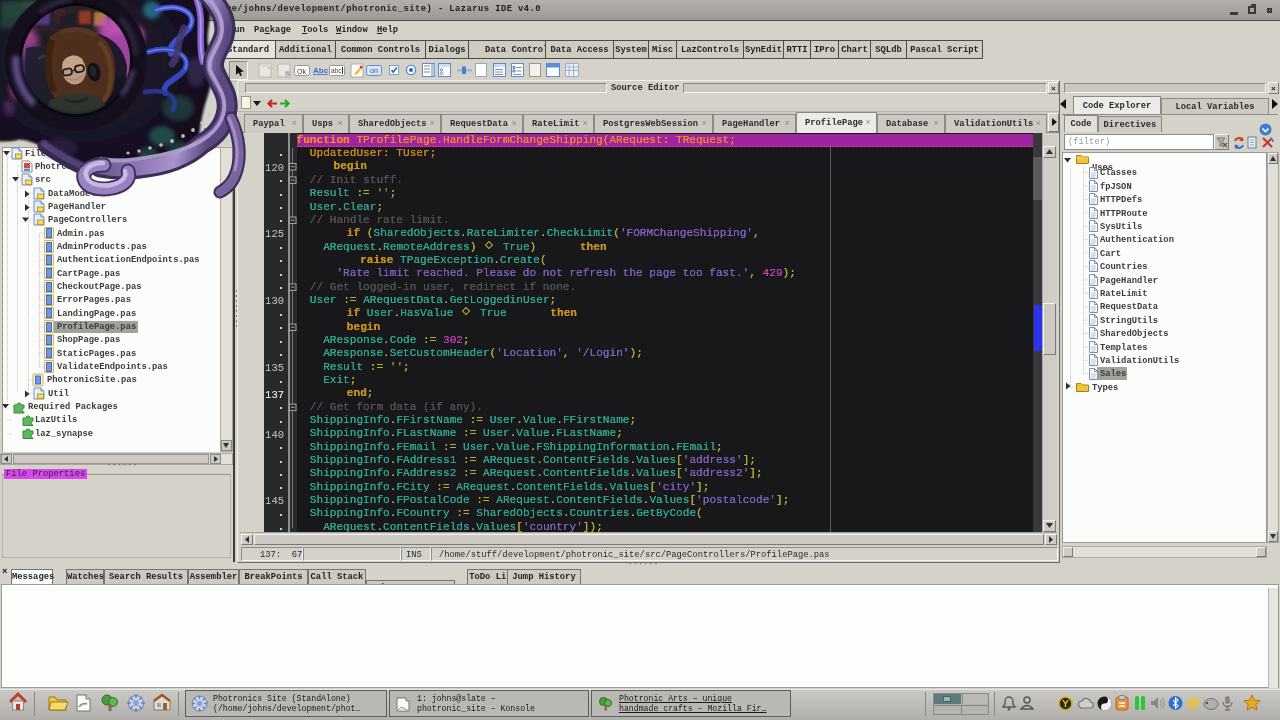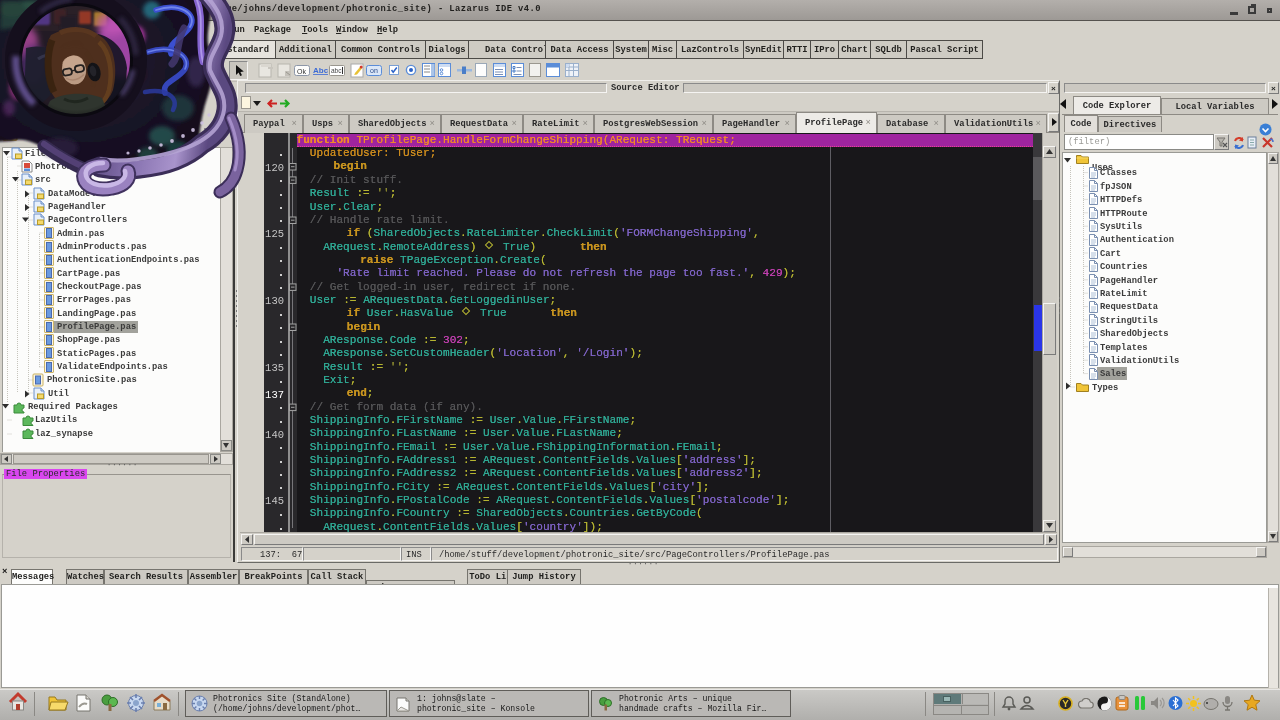--- a/index.html
+++ b/index.html
@@ -706,21 +706,21 @@
         <path d="M2 16 L6 12 L14 16 Z" fill="#e8e6e2" stroke="#9a9890"></path>
       </svg>
 <div class="tbtxt" style="left:417px;top:693.5px;">1: johns@slate –
 photronic_site – Konsole</div>
 <div class="abs" style="left:591px;top:690px;width:200px;height:27px;background:#bab8b5;border:1px solid #5f5d59;"></div>
 <svg class="abs" style="left:597px;top:695px" width="17" height="17">
         <circle cx="6.5" cy="6.5" r="4" fill="#4a9e3f" stroke="#2e6e28"></circle>
         <circle cx="11" cy="8" r="3.5" fill="#5cb850" stroke="#2e6e28"></circle>
         <rect x="7.5" y="9.5" width="2.5" height="6" fill="#8a6a42"></rect>
       </svg>
-<div class="tbtxt" style="left:619px;top:693.5px;">Photronic Arts – unique
+<div class="tbtxt" style="left:619px;top:693.5px;text-decoration:underline;">Photronic Arts – unique
 handmade crafts – Mozilla Fir…</div>
 <div class="abs" style="left:925px;top:692px;width:1px;height:24px;background:#8a8884;"></div>
 <div class="abs" style="left:933px;top:693px;width:56px;height:22px;background:#b2b1ae;border:1px solid #8a8884;"></div>
 <div class="abs" style="left:934px;top:694px;width:27px;height:10px;background:#5f7a7a;"></div>
 <div class="abs" style="left:943px;top:696px;width:8px;height:6px;background:#9ab8b6;border:1px solid #47605f;"></div>
 <div class="abs" style="left:962px;top:694px;width:26px;height:10px;background:#bab9b6;border-left:1px solid #8a8884;"></div>
 <div class="abs" style="left:934px;top:705px;width:54px;height:9px;background:#b5b4b1;border-top:1px solid #8a8884;"></div>
 <div class="abs" style="left:961px;top:705px;width:1px;height:9px;background:#8a8884;"></div>
 <div class="abs" style="left:994px;top:692px;width:1px;height:24px;background:#8a8884;"></div>
 <svg class="abs" style="left:1001px;top:695px" width="16" height="16">

